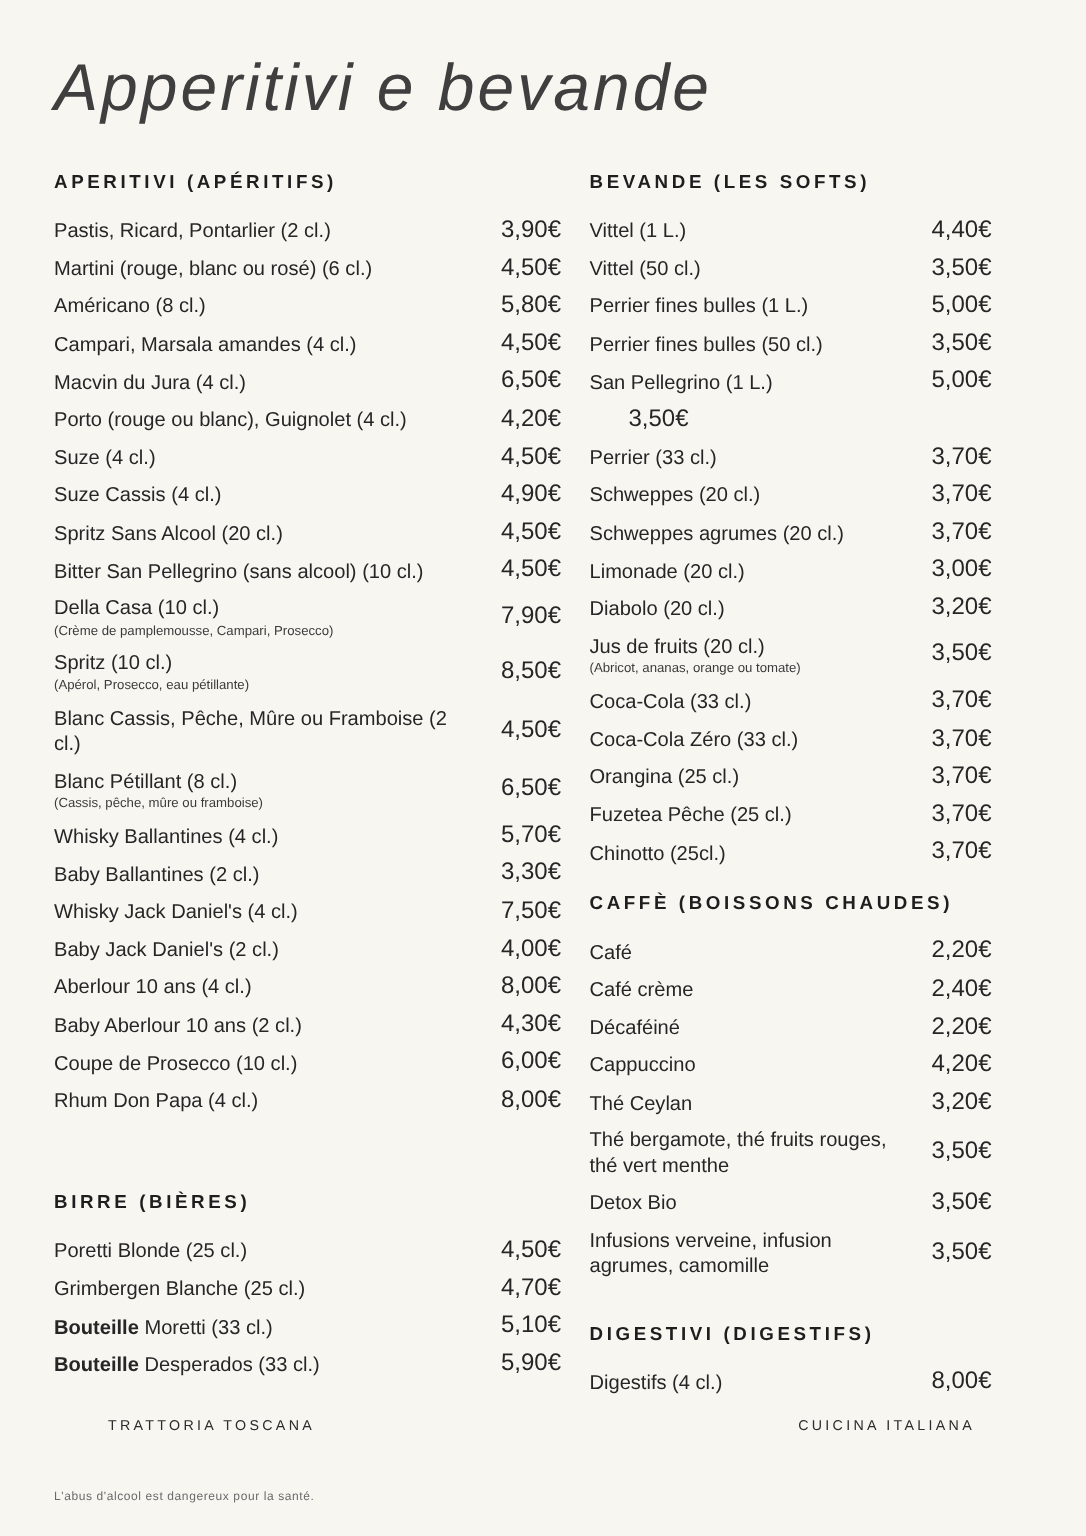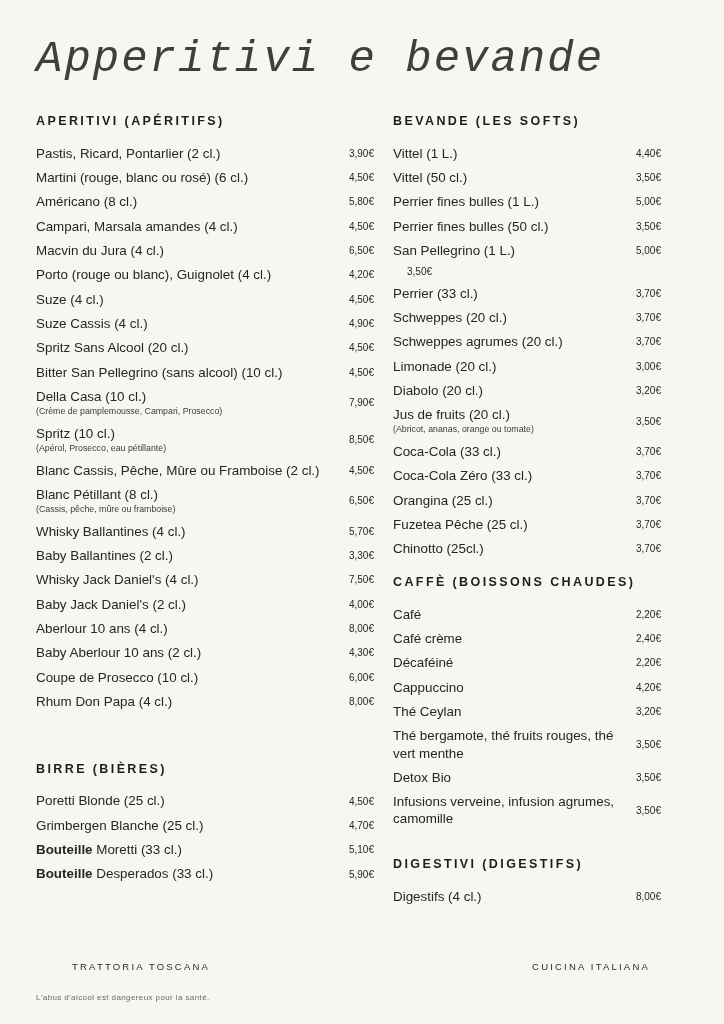--- a/index.html
+++ b/index.html
@@ -12,21 +12,21 @@
     height: 1024px;
     margin: 0 auto;
     background: #f8f6f1;
     color: #2d2d2d;
     overflow: hidden;
   }
 
   .content { padding: 26px 36px 0 36px; }
 
   .page-title {
-    font-family: Liberation Mono, monospace;
+    font-family: Liberation Sans, sans-serif;
     font-style: italic;
     font-weight: 400;
     font-size: 44px;
     letter-spacing: 2px;
     color: #3f3f3f;
     margin: 8px 0 30px 0;
   }
 
   .columns { display: flex; gap: 19px; align-items: flex-start; }
   .col-left  { width: 338px; flex: 0 0 auto; }
@@ -59,31 +59,31 @@
   }
   .item-name strong { font-weight: 700; }
   .item-note {
     font-size: 8.8px;
     line-height: 1.3;
     color: #3b3b3b;
     margin-top: 1px;
   }
   .item-price {
     flex: 0 0 auto;
-    font-size: 10px;
+    font-size: 16px;
     color: #262626;
-    margin-left: 14px;
+    margin-left: 26px;
     white-space: nowrap;
   }
 
   .footer-names {
     position: absolute;
     left: 72px;
     right: 74px;
-    bottom: 52px;
+    bottom: 68px;
     display: flex;
     justify-content: space-between;
     font-size: 9.5px;
     letter-spacing: 2.2px;
     color: #2c2c2c;
   }
 
   .disclaimer {
     position: absolute;
     left: 36px;

